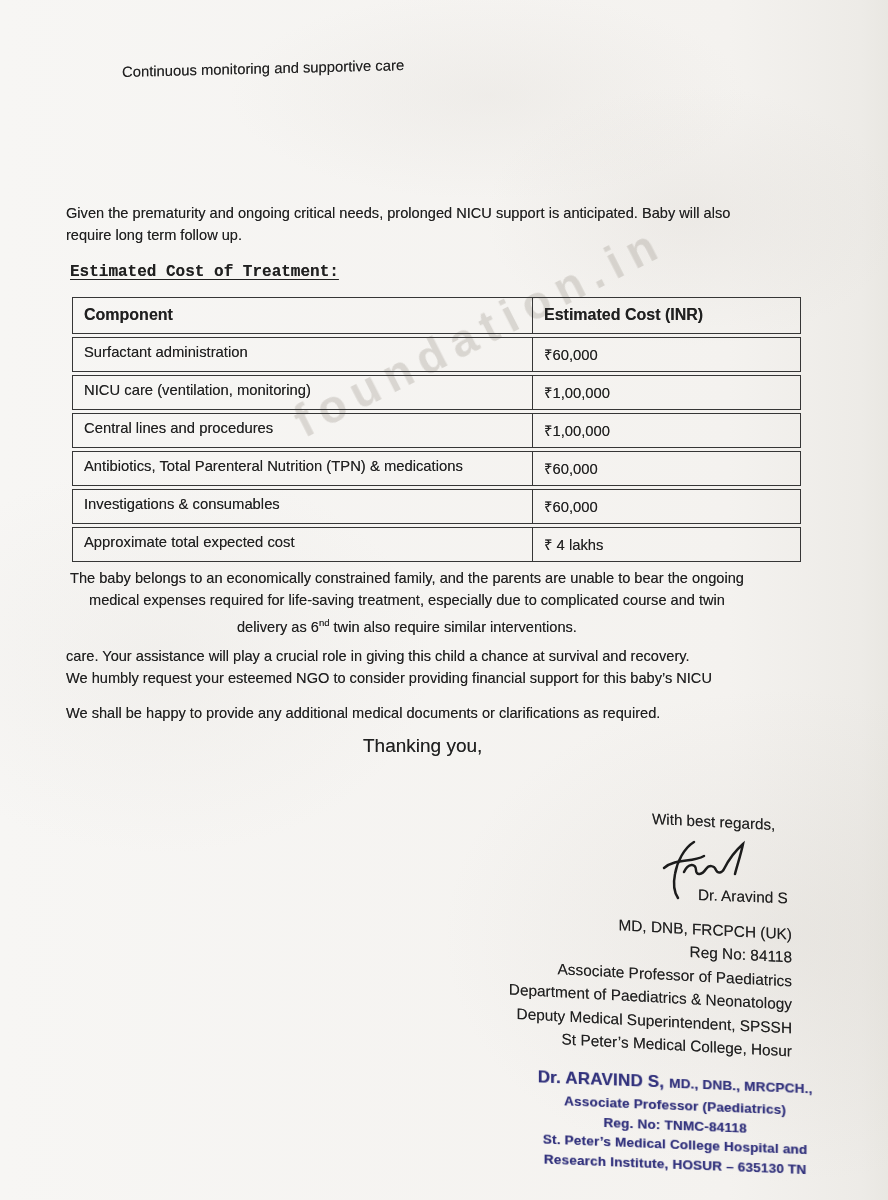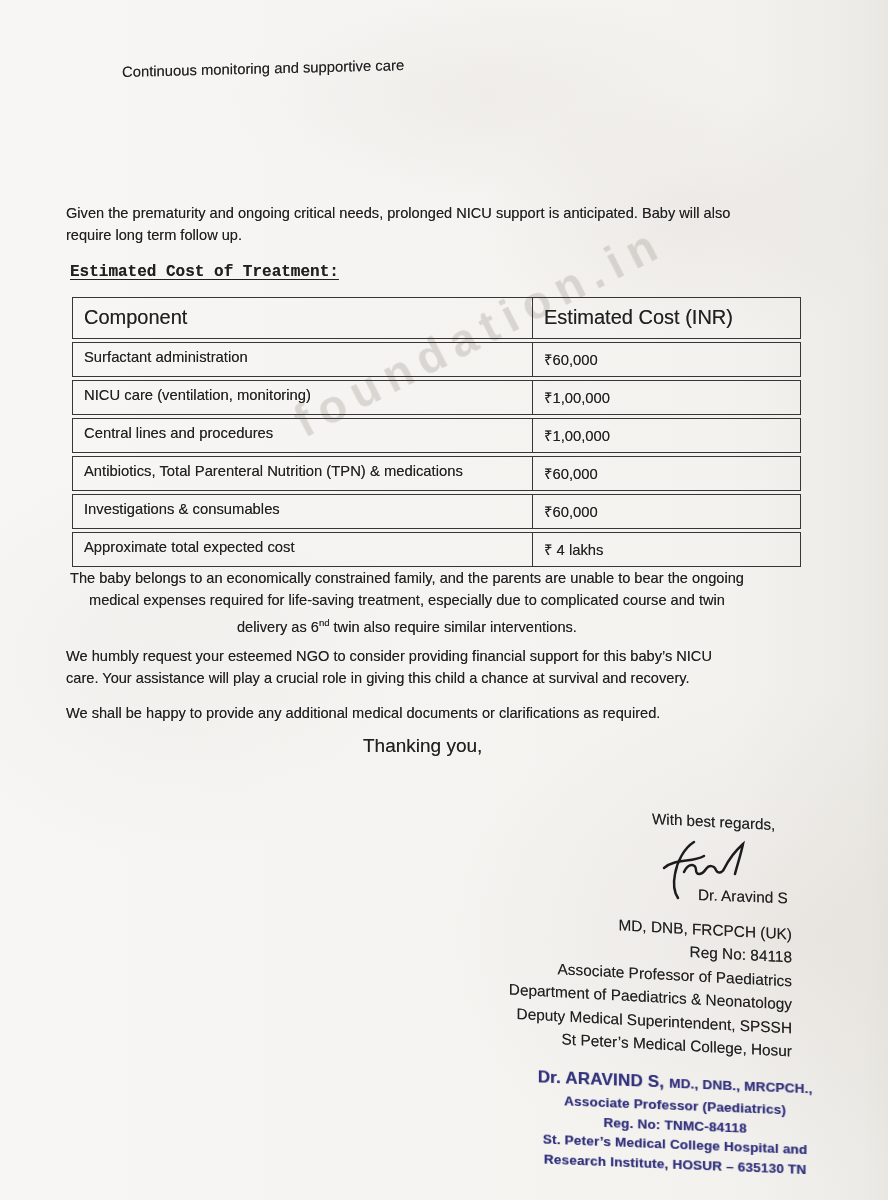--- a/index.html
+++ b/index.html
@@ -30,21 +30,21 @@
   .intro { left:66px; top:171px;margin-top:32px; }
   .heading {
     left:70px; top:263px; font-size:16px; font-weight:bold;
     text-decoration:underline; text-underline-offset:3px;font-family:Liberation Mono, monospace;
   }
 
   .cost-table { left:72px; top:297px; width:729px; }
   .trow { display:flex; border:1.8px solid #363636; margin-bottom:3px; background:transparent; }
   .trow .c1 { width:460px; border-right:1.6px solid #363636; padding:6px 11px 7px; font-size:14.8px; }
   .trow .c2 { flex:1; padding:6px 11px 7px; font-size:14.8px; }
-  .trow.thead .c1, .trow.thead .c2 { font-weight:normal; padding:8px 11px 9px; font-size:20px; }
+  .trow.thead .c1, .trow.thead .c2 { font-weight:bold; padding:8px 11px 9px; font-size:16px; }
 
   .p1 { left:70px; top:568px;text-align:center; }
   .p2 { left:66px; top:646px; }
   .p3 { left:66px; top:703px; }
   .para sup { font-size:9.5px; vertical-align:super; }
   .thanking { left:363px; top:735px; font-size:19px; }
 
   .regards { left:652px; top:810px; font-size:15.2px; transform:skewY(2.8deg); transform-origin:0 0; }
   .sig-svg { left:656px; top:836px; }
   .sig-name { left:698px; top:886px; font-size:15.4px; transform:skewY(2.2deg); transform-origin:0 0; }
@@ -114,22 +114,22 @@
       </div>
     </div>
 
     <div class="abs p1 para scan-text">
       <div>The baby belongs to an economically constrained family, and the parents are unable to bear the ongoing</div>
       <div>medical expenses required for life-saving treatment, especially due to complicated course and twin</div>
       <div><span>delivery as 6</span><sup>nd</sup><span> twin also require similar interventions.</span></div>
     </div>
 
     <div class="abs p2 para scan-text">
+      <div>care. Your assistance will play a crucial role in giving this child a chance at survival and recovery.</div>
       <div>We humbly request your esteemed NGO to consider providing financial support for this baby’s NICU</div>
-      <div>care. Your assistance will play a crucial role in giving this child a chance at survival and recovery.</div>
     </div>
 
     <div class="abs p3 para scan-text">We shall be happy to provide any additional medical documents or clarifications as required.</div>
 
     <div class="abs thanking scan-text">Thanking you,</div>
 
     <div class="abs regards scan-text">With best regards,</div>
 
     <svg class="abs sig-svg" width="100" height="64" viewBox="0 0 100 64">
       <g fill="none" stroke="#1c1c1c" stroke-width="2.5" stroke-linecap="round">

